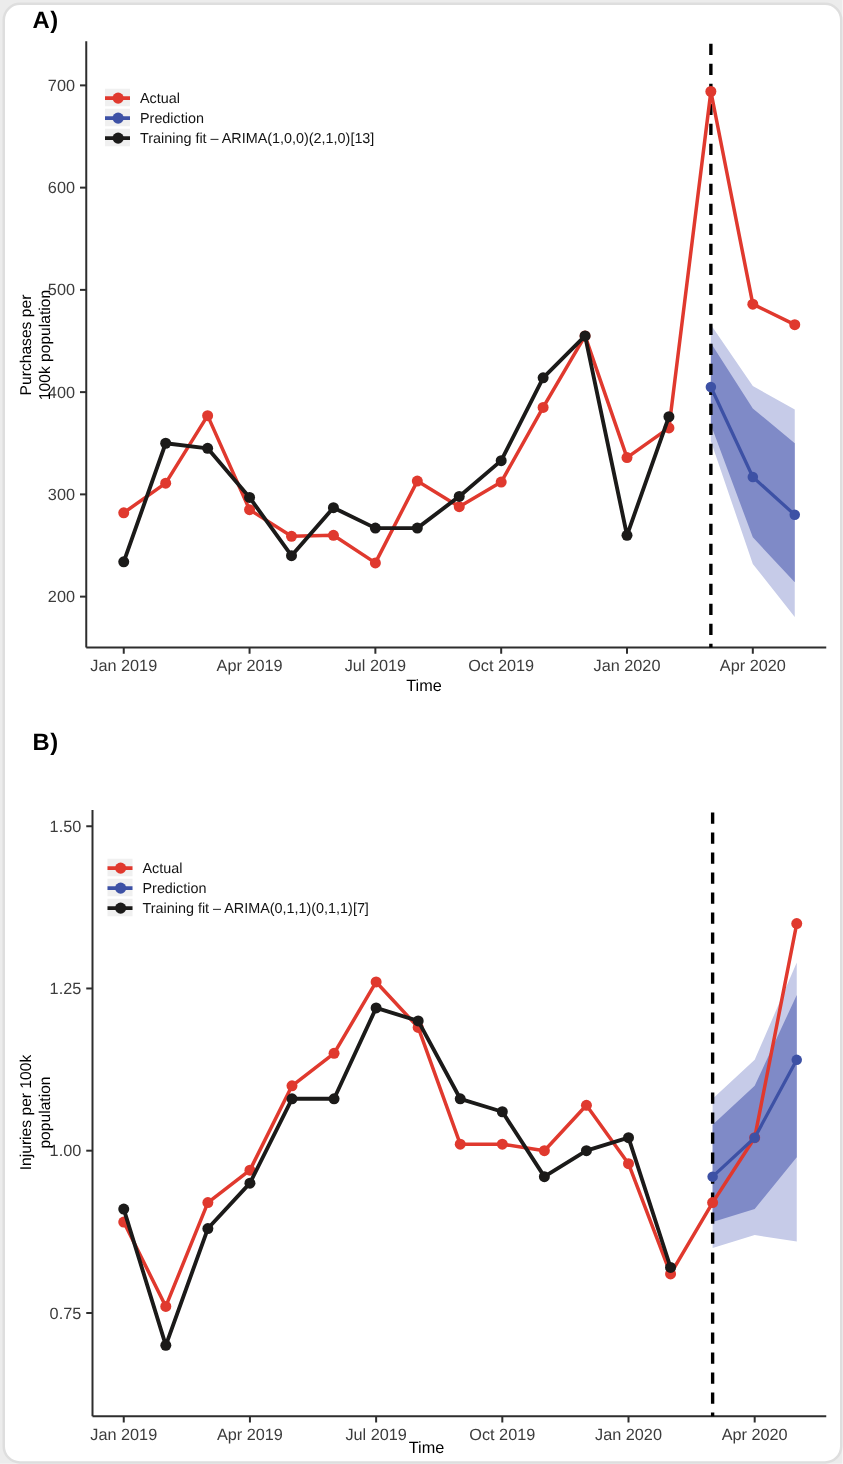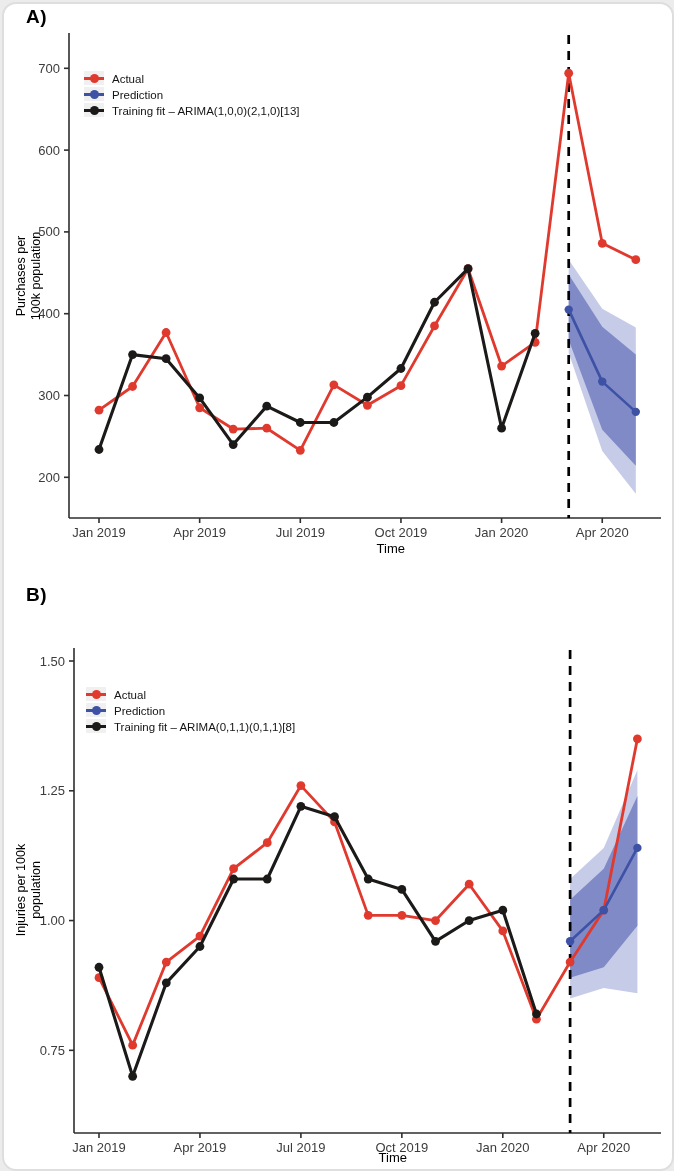--- a/index.html
+++ b/index.html
@@ -17,21 +17,21 @@
   .panel-label{
     position:absolute;font-size:19px;font-weight:bold;color:#000;
     letter-spacing:0.5px;
   }
   .ylabel{
     position:absolute;width:110px;height:32px;
     font-size:12.5px;color:#000;text-align:center;line-height:1.2;
     transform:rotate(-90deg);
   }
   .xlabel{
-    position:absolute;width:80px;text-align:right;
+    position:absolute;width:80px;text-align:left;
     font-size:13px;color:#000;
   }
   .legend{position:absolute;}
   .legend-row{display:flex;align-items:flex-end;height:14px;margin-bottom:2px;}
   .legend-key{
     position:relative;width:20px;height:14px;background:#f0f0f0;
     flex:0 0 20px;
   }
   .legend-key .kline{
     position:absolute;left:0;right:0;top:50%;height:3px;margin-top:-1.5px;
@@ -224,15 +224,15 @@
         <span class="kline" style="background: rgb(61, 81, 165);"></span>
         <span class="kdot" style="background: rgb(61, 81, 165);"></span>
       </span>
     <span class="legend-label">Prediction</span>
   </div>
   <div class="legend-row">
     <span class="legend-key">
         <span class="kline" style="background: rgb(27, 26, 25);"></span>
         <span class="kdot" style="background: rgb(27, 26, 25);"></span>
       </span>
-    <span class="legend-label">Training fit – ARIMA(0,1,1)(0,1,1)[8]</span>
+    <span class="legend-label">Training fit – ARIMA(0,1,1)(0,1,1)[7]</span>
   </div>
 </div>
 
 </body></html>

